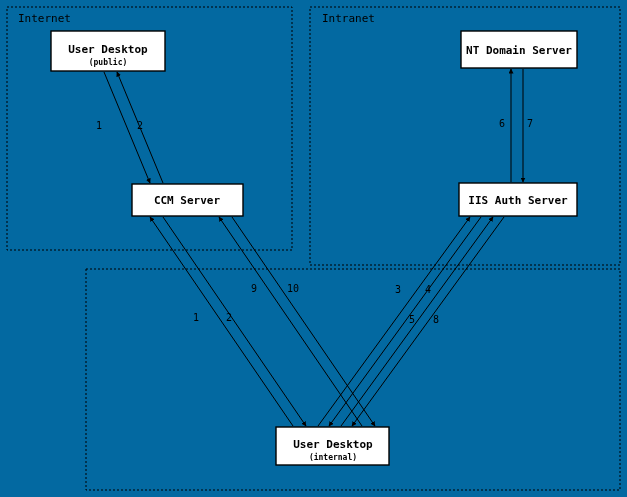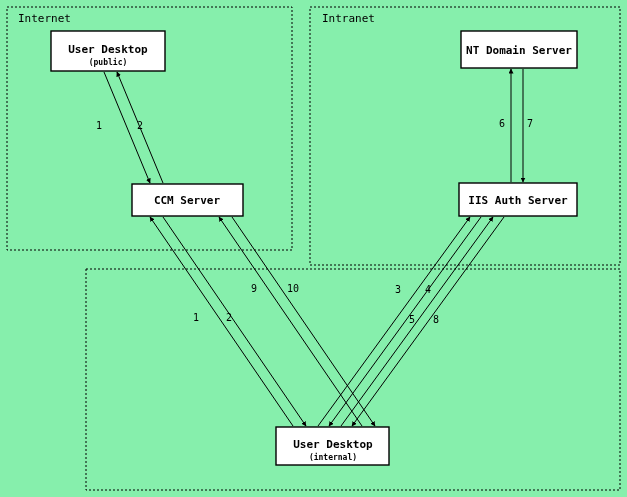--- a/index.html
+++ b/index.html
@@ -4,21 +4,21 @@
 <style>
   html, body {
     margin: 0;
     padding: 0;
     background: #ffffff;
   }
   #diagram-root {
     position: relative;
     width: 627px;
     height: 497px;
-    background: #86efac;
+    background: #0369a1;
     font-family: "DejaVu Sans Mono", monospace;
     overflow: hidden;
   }
   svg#diagram-canvas {
     position: absolute;
     left: 0;
     top: 0;
     width: 627px;
     height: 497px;
   }

